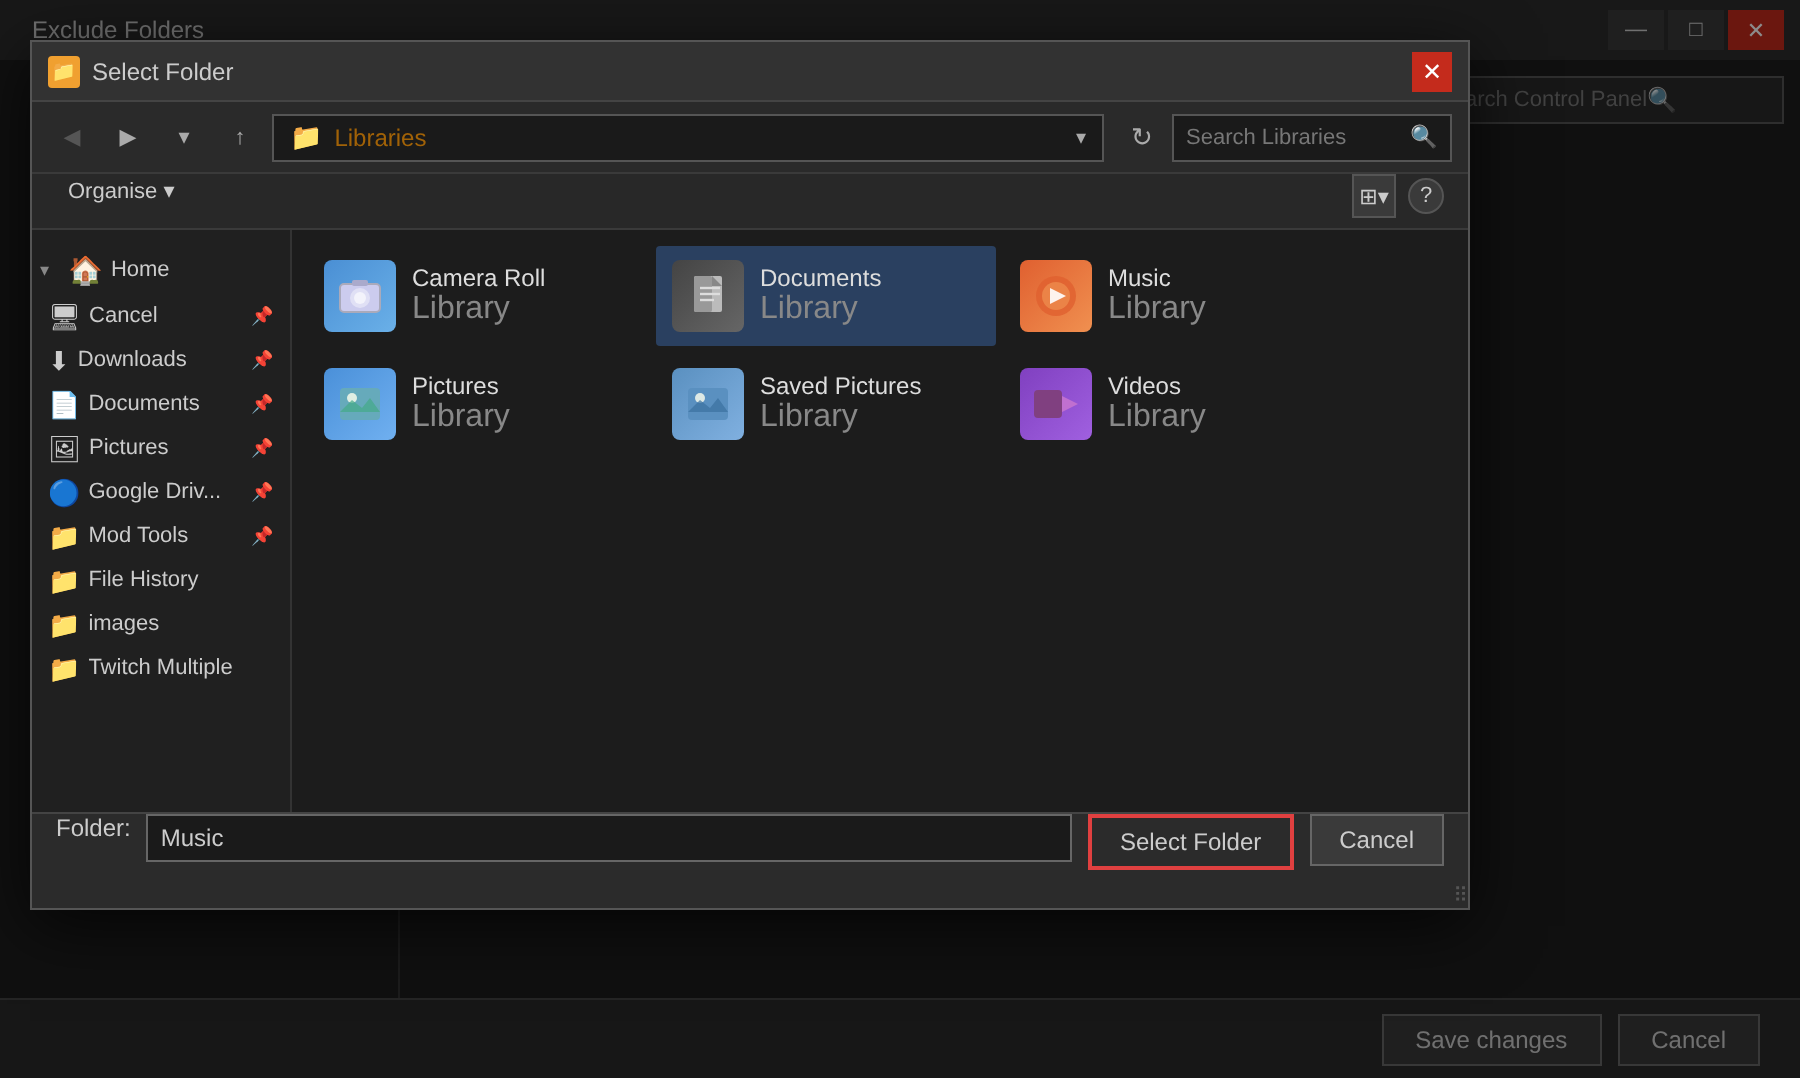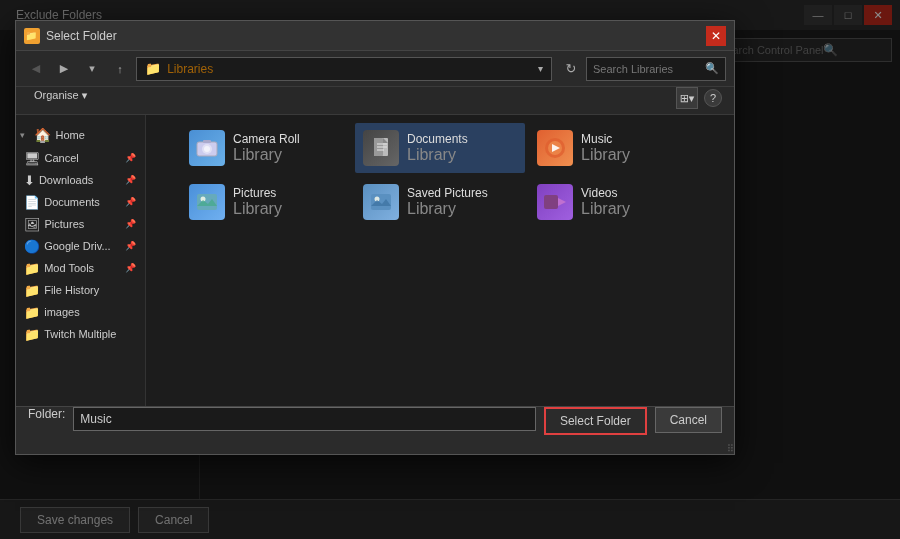--- a/index.html
+++ b/index.html
@@ -298,21 +298,20 @@
       flex: 1;
       padding: 8px;
       overflow-y: auto;
       background: #1c1c1c;
     }
     .files-grid {
       display: flex;
       flex-wrap: wrap;
       gap: 4px;
       align-content: flex-start;
-      justify-content: center;
     }
     .file-item {
       width: 170px;
       height: 50px;
       display: flex;
       align-items: center;
       gap: 8px;
       padding: 4px 8px;
       cursor: pointer;
       border-radius: 2px;
@@ -627,16 +626,16 @@
   <div class="dialog-footer">
     <span class="folder-label">Folder:</span>
     <input class="folder-input" type="text" value="Music" style="">
     <button class="select-folder-btn">Select Folder</button>
     <button class="cancel-btn">Cancel</button>
     <div class="resize-handle">⠿</div>
   </div>
 
 </div>
 
-<div style="position:absolute; bottom:0; left:0; right:0; height:40px; background:#2a2a2a; border-top:1px solid #444; display:flex; align-items:center; justify-content:flex-start; padding:0 20px; gap:8px; z-index:3;">
+<div style="position:absolute; bottom:0; left:0; right:0; height:40px; background:#2a2a2a; border-top:1px solid #444; display:flex; align-items:center; justify-content:flex-end; padding:0 20px; gap:8px; z-index:3;">
   <button style="padding:5px 16px; background:#3a3a3a; border:1px solid #666; color:#ccc; font-size:12px; cursor:pointer;">Save changes</button>
   <button style="padding:5px 16px; background:#3a3a3a; border:1px solid #666; color:#ccc; font-size:12px; cursor:pointer;">Cancel</button>
 </div>
 
 </body></html>

